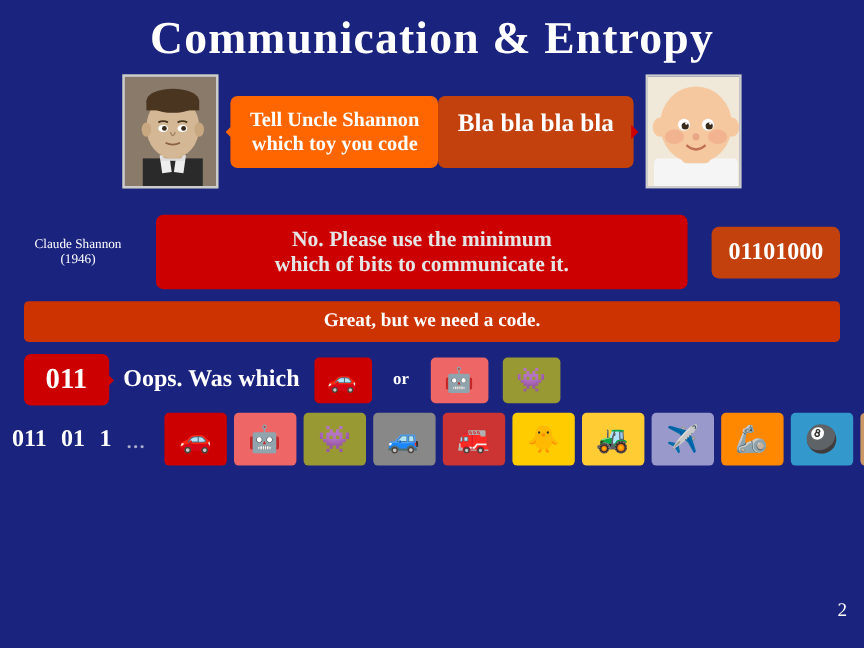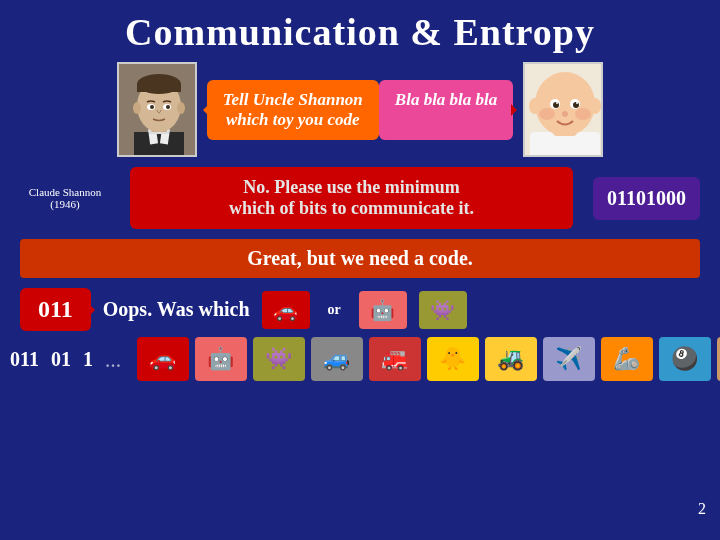--- a/index.html
+++ b/index.html
@@ -53,21 +53,20 @@
 
     
     .shannon-face {
       width: 80px;
       height: 95px;
     }
 
     .speech-bubbles {
       display: flex;
       margin: 0 10px;
-      font-style: italic;
     }
 
     .bubble-left {
       background: #ff6600;
       color: white;
       padding: 10px 16px;
       font-size: 17px;
       font-weight: bold;
       border-radius: 6px;
       text-align: center;
@@ -78,24 +77,24 @@
       content: '';
       position: absolute;
       left: -10px;
       top: 50%;
       transform: translateY(-50%);
       border: 6px solid transparent;
       border-right-color: #ff6600;
     }
 
     .bubble-right {
-      background: #ec4899;
+      background: #c2410c;
       color: white;
       padding: 10px 16px;
-      font-size: 17px;
+      font-size: 21px;
       font-weight: bold;
       border-radius: 6px;
       text-align: center;
       position: relative;
     }
 
     .bubble-right::after {
       content: '';
       position: absolute;
       right: -10px;
@@ -110,21 +109,21 @@
       height: 95px;
       flex-shrink: 0;
       border: 2px solid #ccc;
       overflow: hidden;
     }
 
     
     .middle-section {
       display: flex;
       align-items: center;
-      margin-top: 10px;
+      margin-top: 22px;
       padding: 0 20px;
       gap: 20px;
     }
 
     .caption-left {
       font-size: 11px;
       color: white;
       text-align: center;
       width: 90px;
       flex-shrink: 0;
@@ -135,35 +134,35 @@
       color: #e5e5e5;
       padding: 10px 18px;
       font-size: 18px;
       font-weight: bold;
       border-radius: 6px;
       flex: 1;
       text-align: center;
     }
 
     .binary-box {
-      background: #4c1d95;
+      background: #c2410c;
       color: white;
       padding: 10px 14px;
       font-size: 20px;
       font-weight: bold;
       border-radius: 6px;
       flex-shrink: 0;
     }
 
     
     .great-bar {
       background: #cc3300;
       color: white;
       text-align: center;
-      font-size: 20px;
+      font-size: 16px;
       font-weight: bold;
       padding: 8px 0;
       margin: 10px 20px;
       border-radius: 4px;
     }
 
     
     .code-row {
       display: flex;
       align-items: center;

